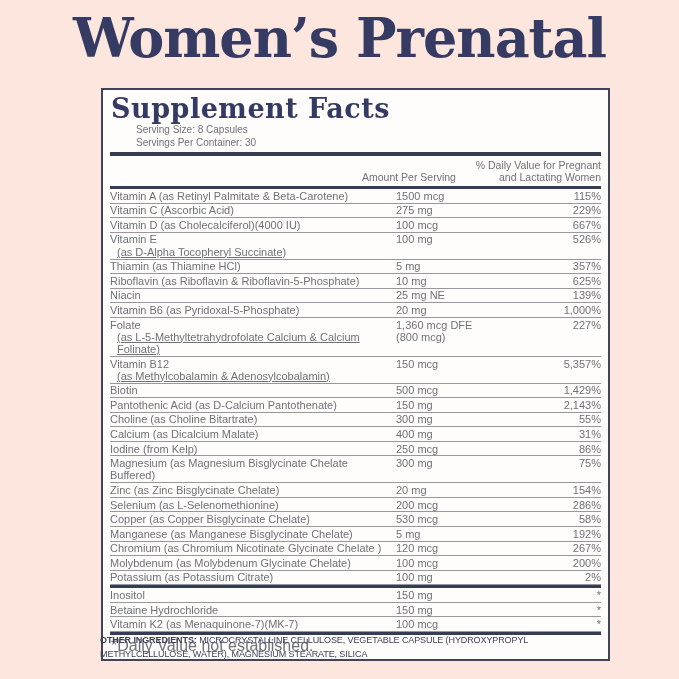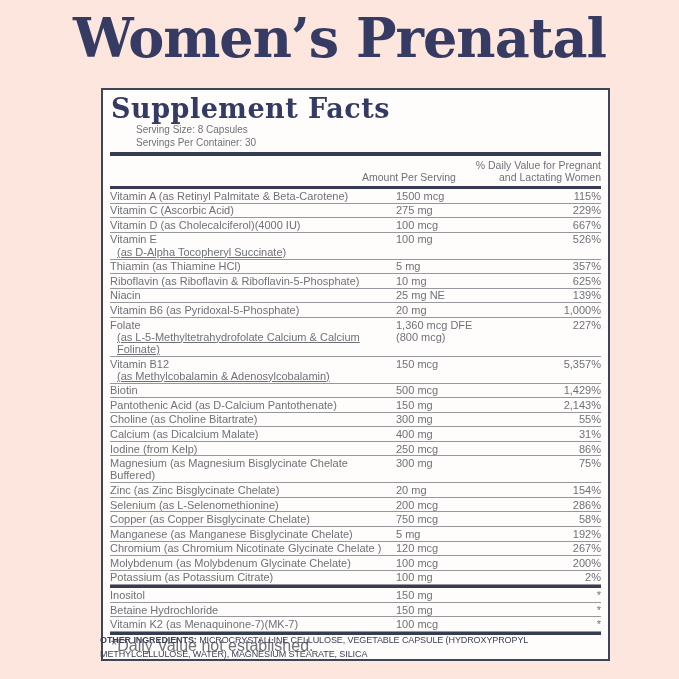--- a/index.html
+++ b/index.html
@@ -268,21 +268,21 @@
         <div class="c-amt">
           <div>200 mcg</div>
         </div>
         <div class="c-dv">286%</div>
       </div>
       <div class="row">
         <div class="c-name">
           <div>Copper (as Copper Bisglycinate Chelate)</div>
         </div>
         <div class="c-amt">
-          <div>750 mcg</div>
+          <div>530 mcg</div>
         </div>
         <div class="c-dv">58%</div>
       </div>
       <div class="row">
         <div class="c-name">
           <div>Manganese (as Manganese Bisglycinate Chelate)</div>
         </div>
         <div class="c-amt">
           <div>5 mg</div>
         </div>

